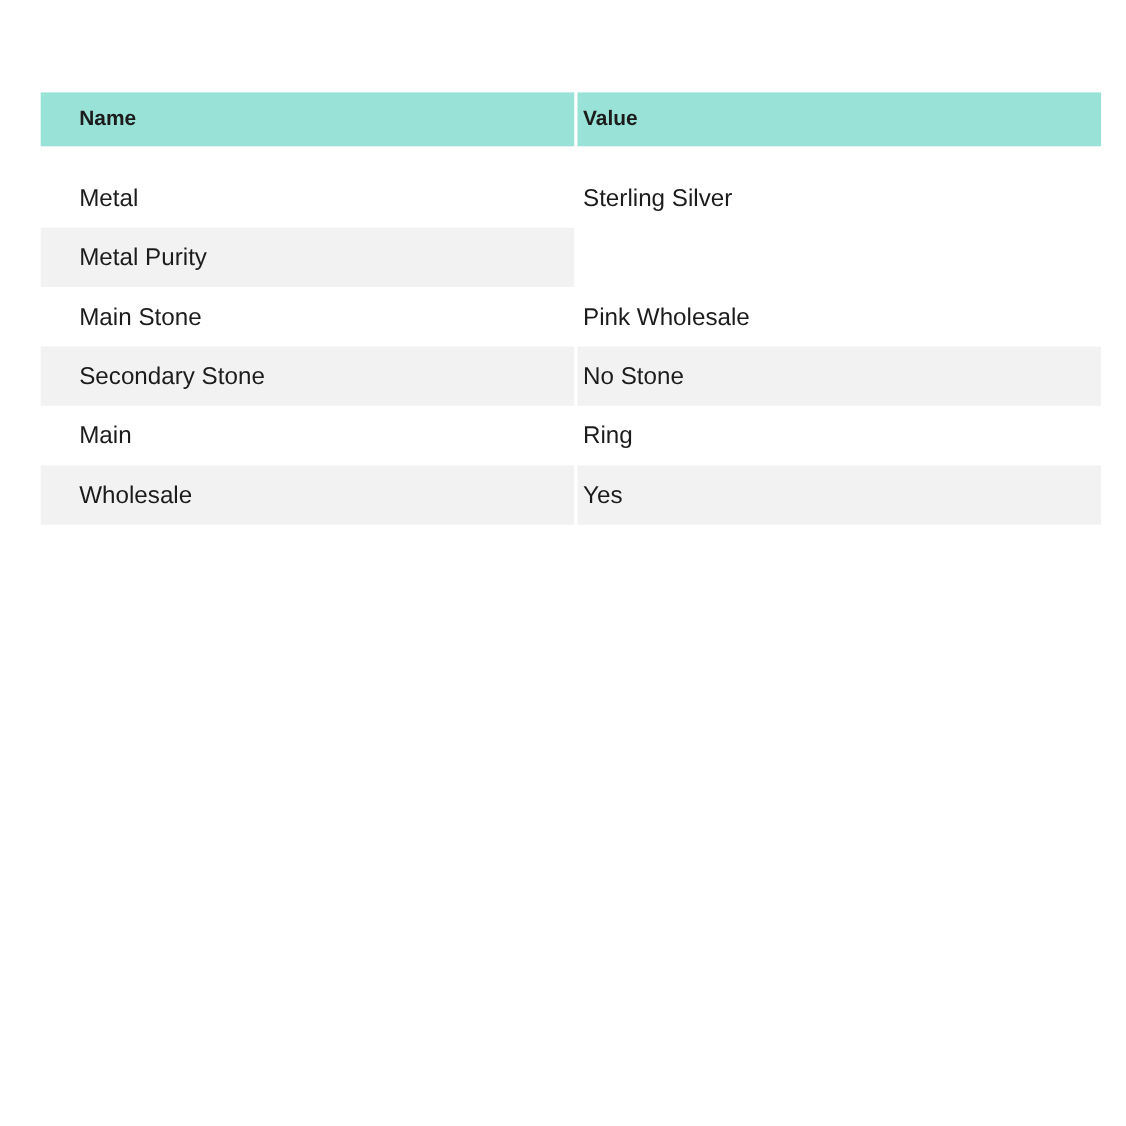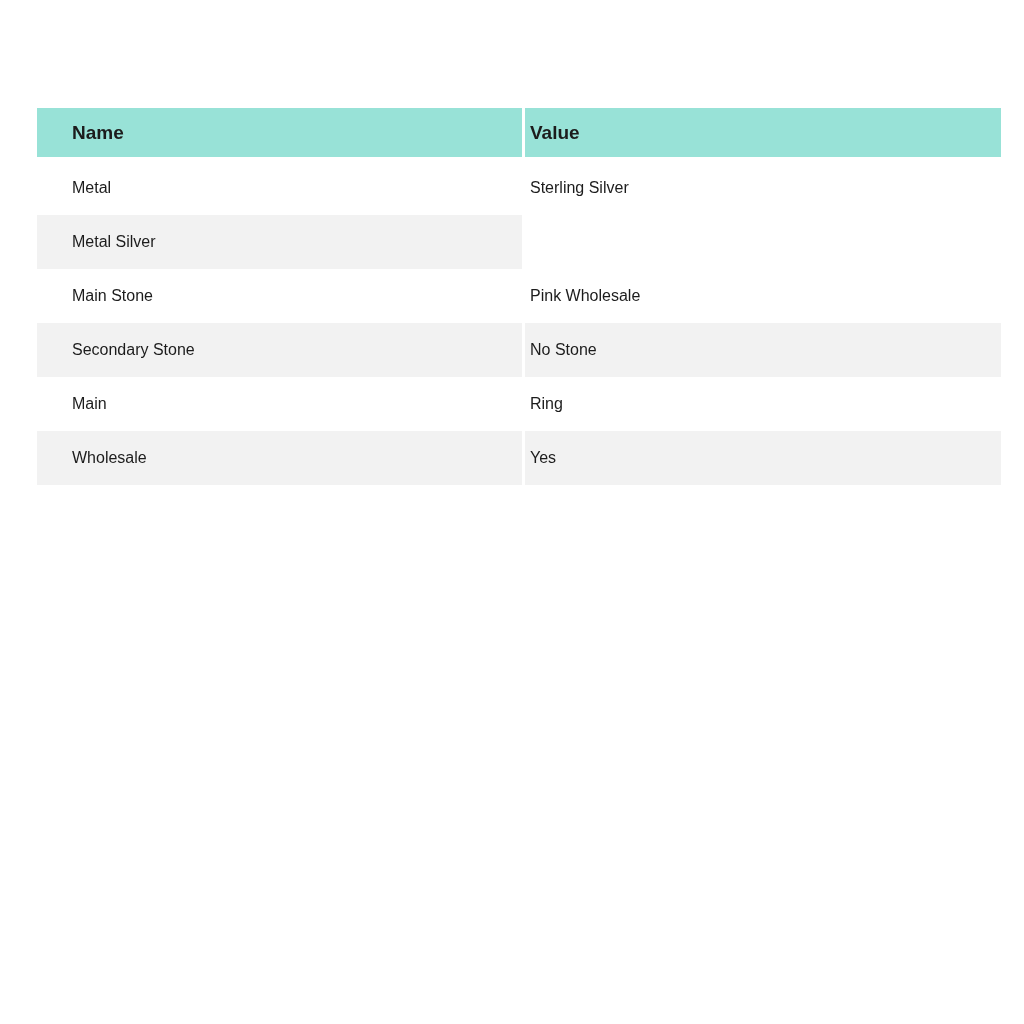--- a/index.html
+++ b/index.html
@@ -17,36 +17,35 @@
     background: var(--page-bg, #ffffff);
     overflow: hidden;
   }
   .attr-table {
     position: absolute;
     left: 37px;
     top: 84px;
     width: 964px;
     display: flex;
     flex-direction: column;
-    gap: 4px;
-    margin-top: 24px;
+    gap: 20px;
   }
   .row {
     display: flex;
     gap: 3px;
     height: 54px;
   }
   .row.header {
     height: 49px;
   }
   .cell {
     display: flex;
     align-items: center;
     box-sizing: border-box;
-    font-size: 16px;
+    font-size: 22px;
     color: var(--text-color, #1c1c1c);
     background: var(--row-bg, #ffffff);
     overflow: hidden;
     white-space: nowrap;
   }
   .cell.name {
     width: 485px;
     padding-left: 35px;
   }
   .cell.value {
@@ -74,21 +73,21 @@
       <div class="cell name">Name</div>
       <div class="cell value">Value</div>
     </div>
     <div id="rows">
   <div class="row">
     <div class="cell name">Metal</div>
     <div class="cell value">Sterling Silver</div>
   </div>
 
   <div class="row">
-    <div class="cell name">Metal Silver</div>
+    <div class="cell name">Metal Purity</div>
   </div>
 
   <div class="row">
     <div class="cell name">Main Stone</div>
     <div class="cell value">Pink Wholesale</div>
   </div>
 
   <div class="row">
     <div class="cell name">Secondary Stone</div>
     <div class="cell value">No Stone</div>

